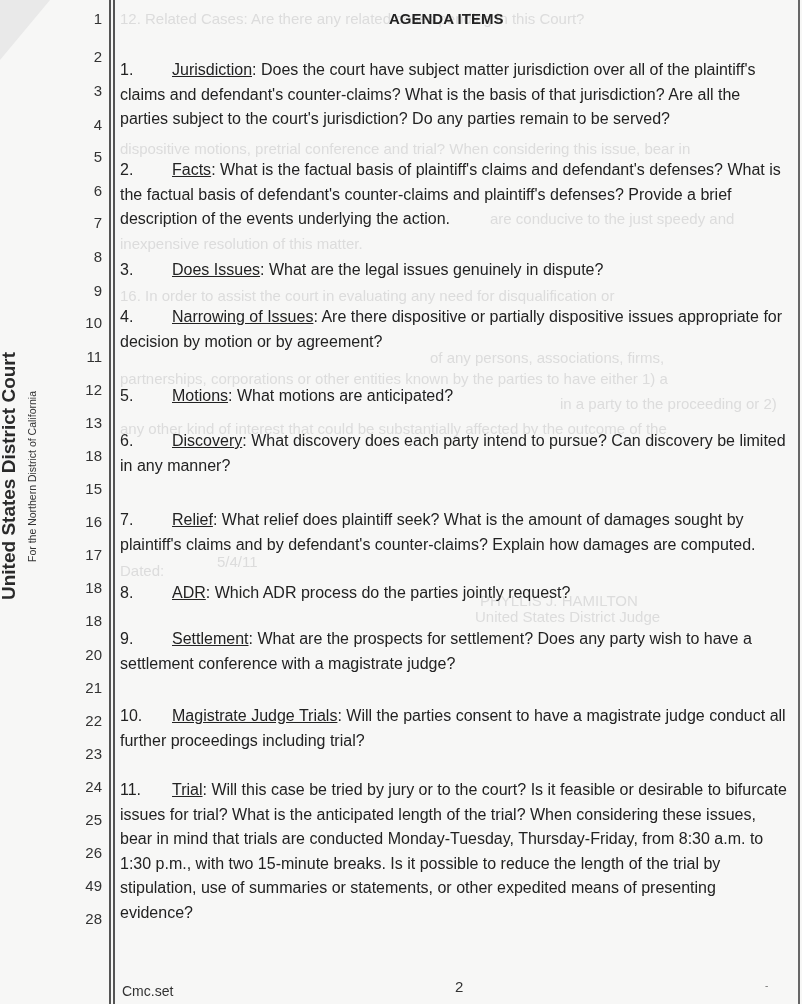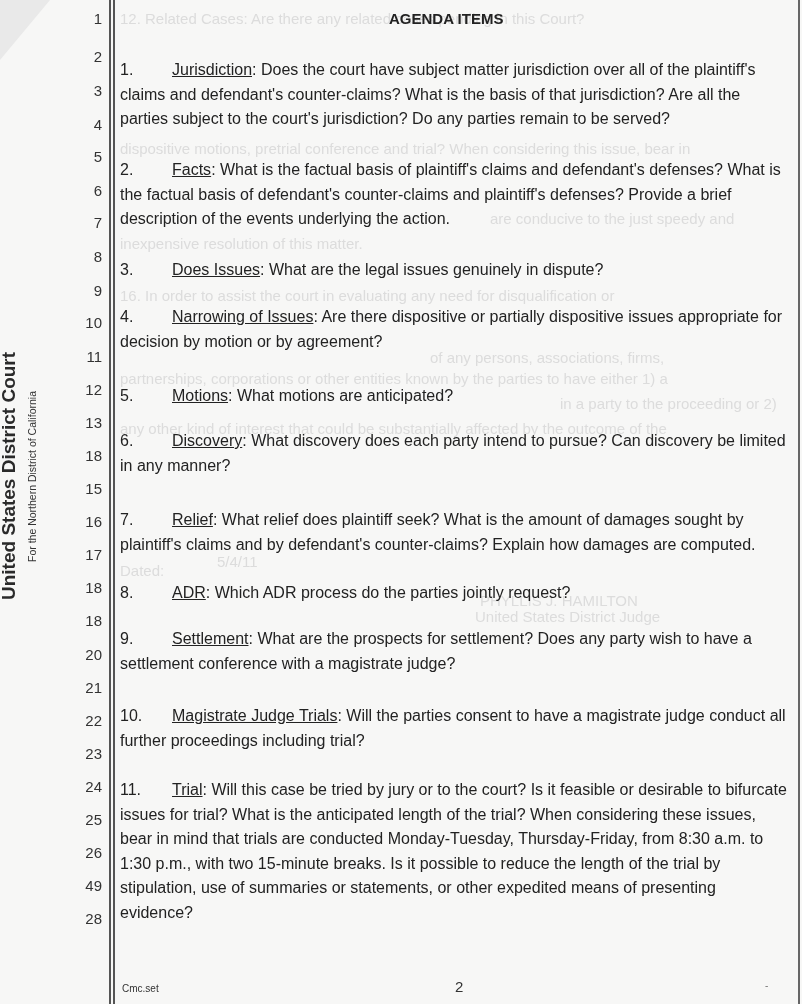--- a/index.html
+++ b/index.html
@@ -14,21 +14,21 @@
     font-size:10.5px; white-space:nowrap; color:#333; }
   .rule-left { position:absolute; left:109px; top:0; width:2px; height:1004px; background:#555;
     box-shadow:4px 0 0 #555; }
   .rule-right { position:absolute; left:798px; top:0; width:2px; height:1004px; background:#666; }
   .line-num { position:absolute; left:80px; width:22px; text-align:right; font-size:15px; color:#333; }
   .ghost { position:absolute; color:#dcdcdc; font-size:15px; white-space:nowrap; }
   .heading { position:absolute; left:389px; top:10px; font-weight:bold; font-size:15px; color:#222; }
   .item { position:absolute; left:120px; width:672px; font-size:16px; line-height:24.5px; color:#222; }
   .item .num { display:inline-block; width:52px; }
   .item .lbl { text-decoration:underline; }
-  .footer-left { position:absolute; left:122px; top:983px; font-size:10px; color:#333;text-align:right; }
+  .footer-left { position:absolute; left:122px; top:983px; font-size:14px; color:#333;text-align:right; }
   .footer-page { position:absolute; left:455px; top:978px; font-size:15px; color:#333; }
   .footer-dash { position:absolute; left:765px; top:980px; font-size:10px; color:#777; }
 </style>
 </head>
 <body>
 
 <div class="page-curl"></div>
 
 <div class="court-vertical">
   <div class="court-title">United States District Court</div>

